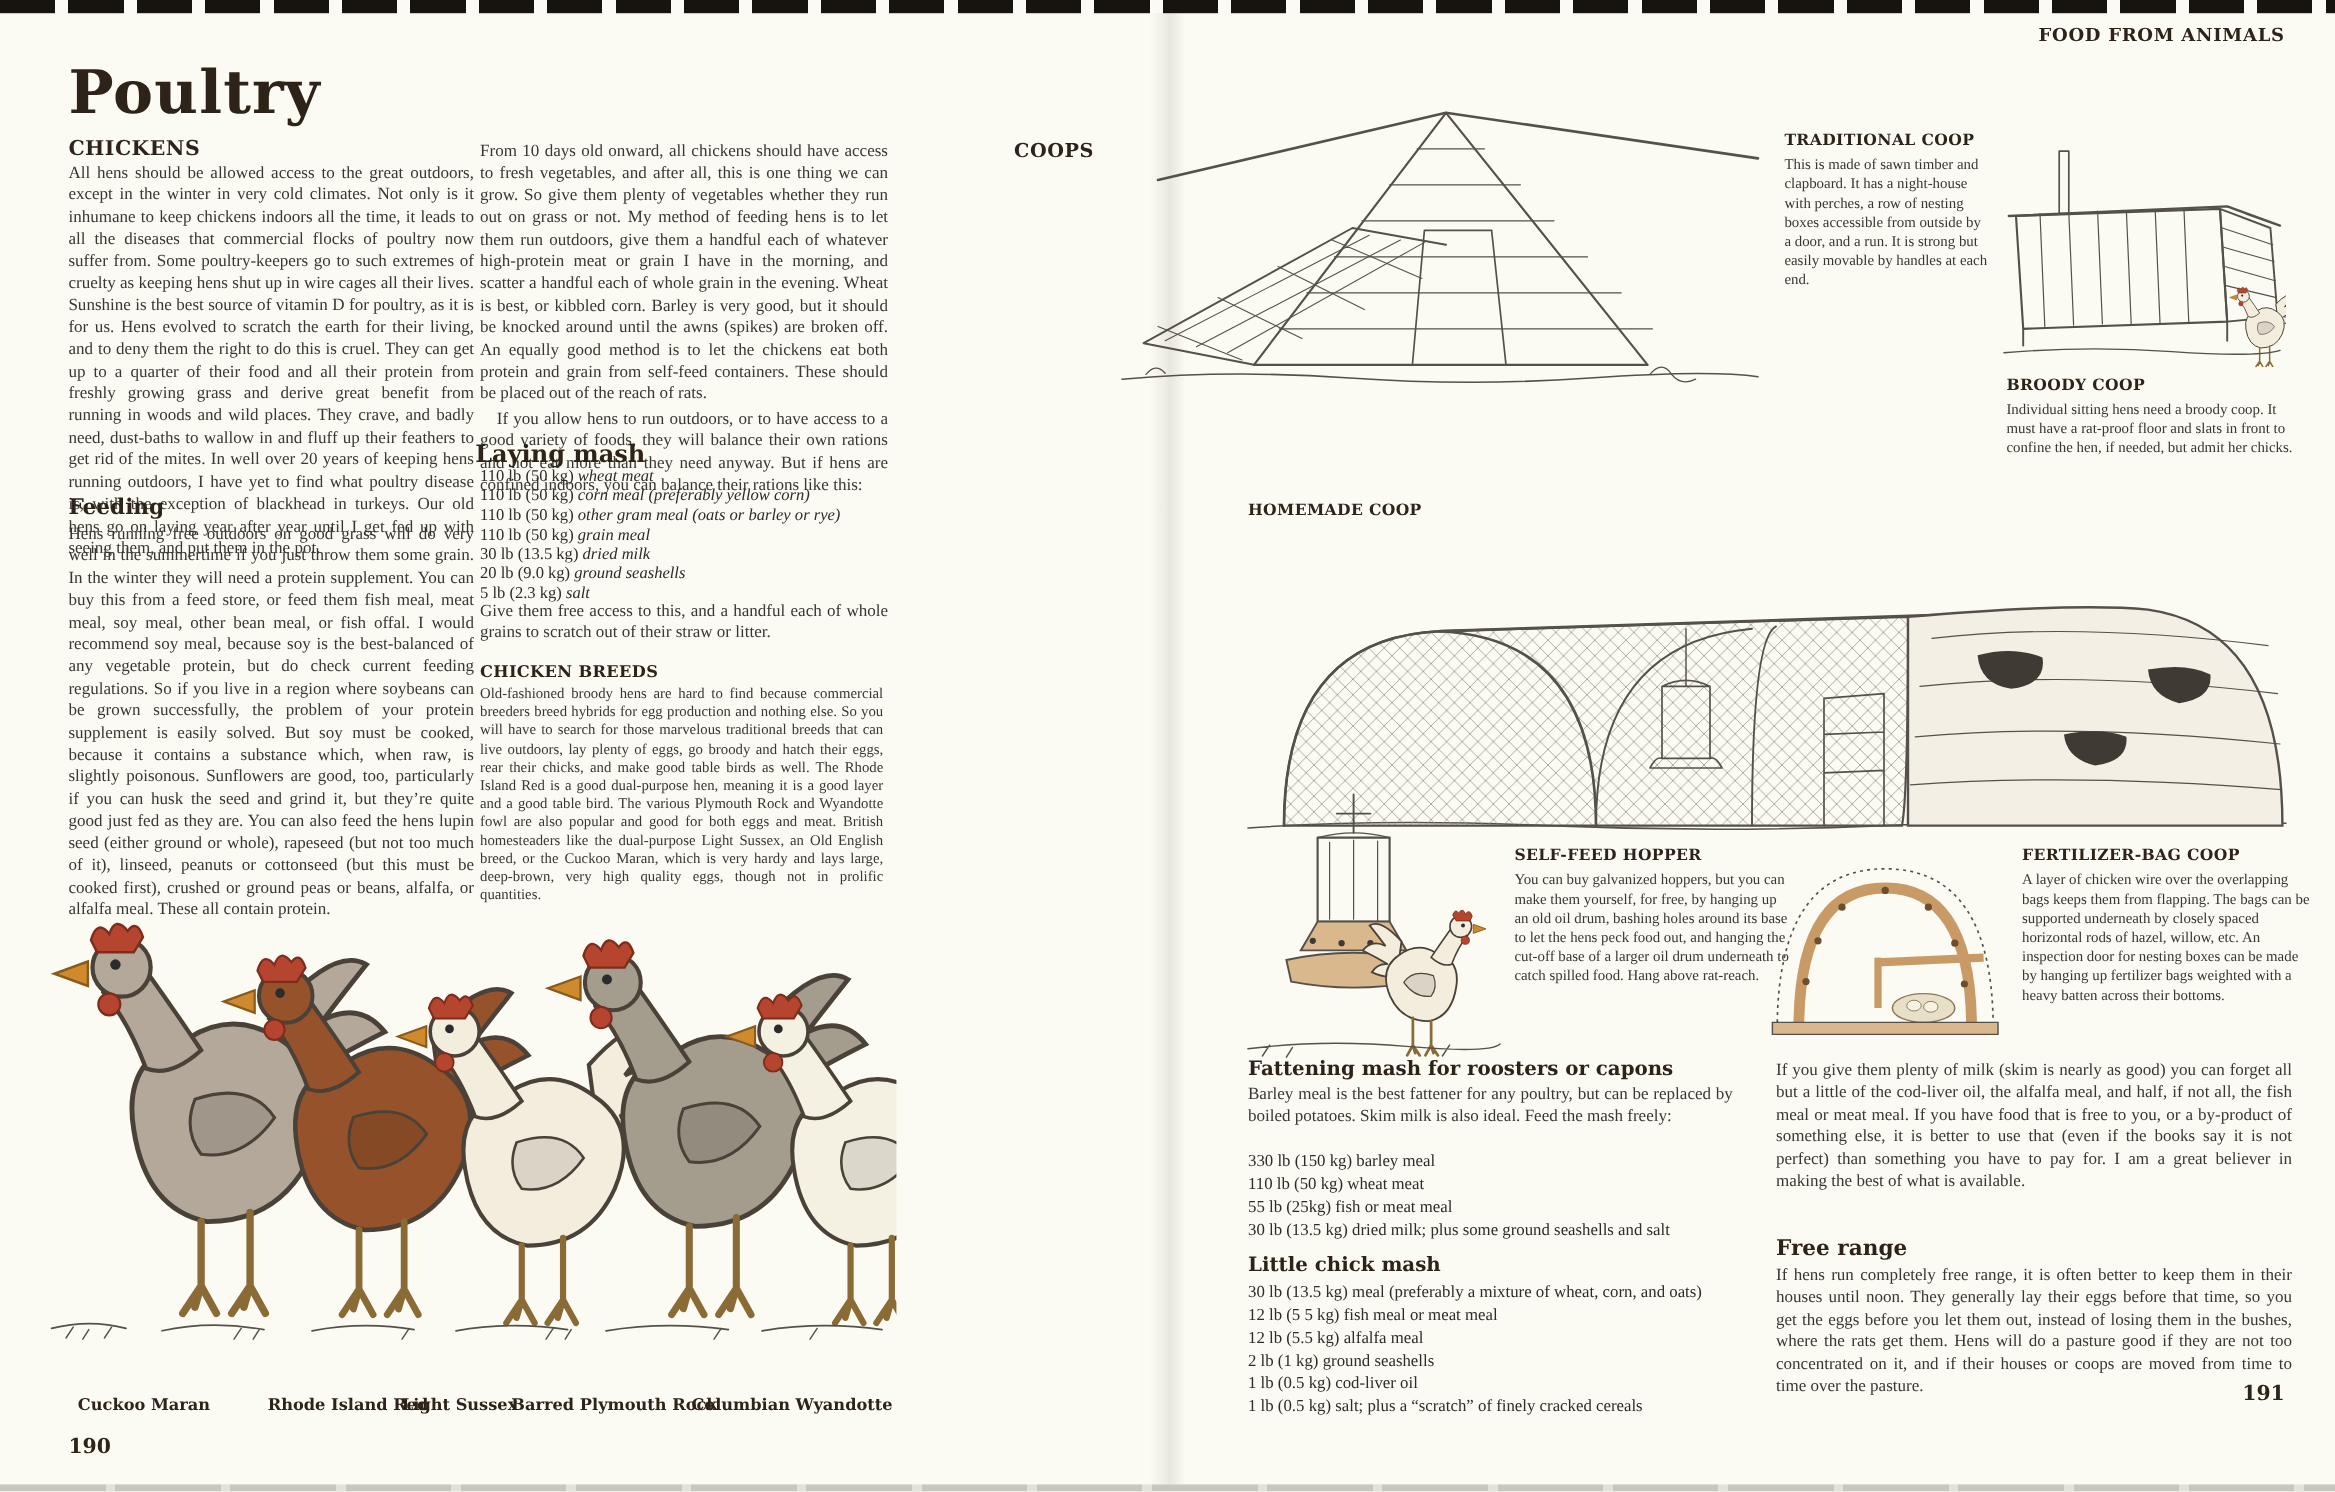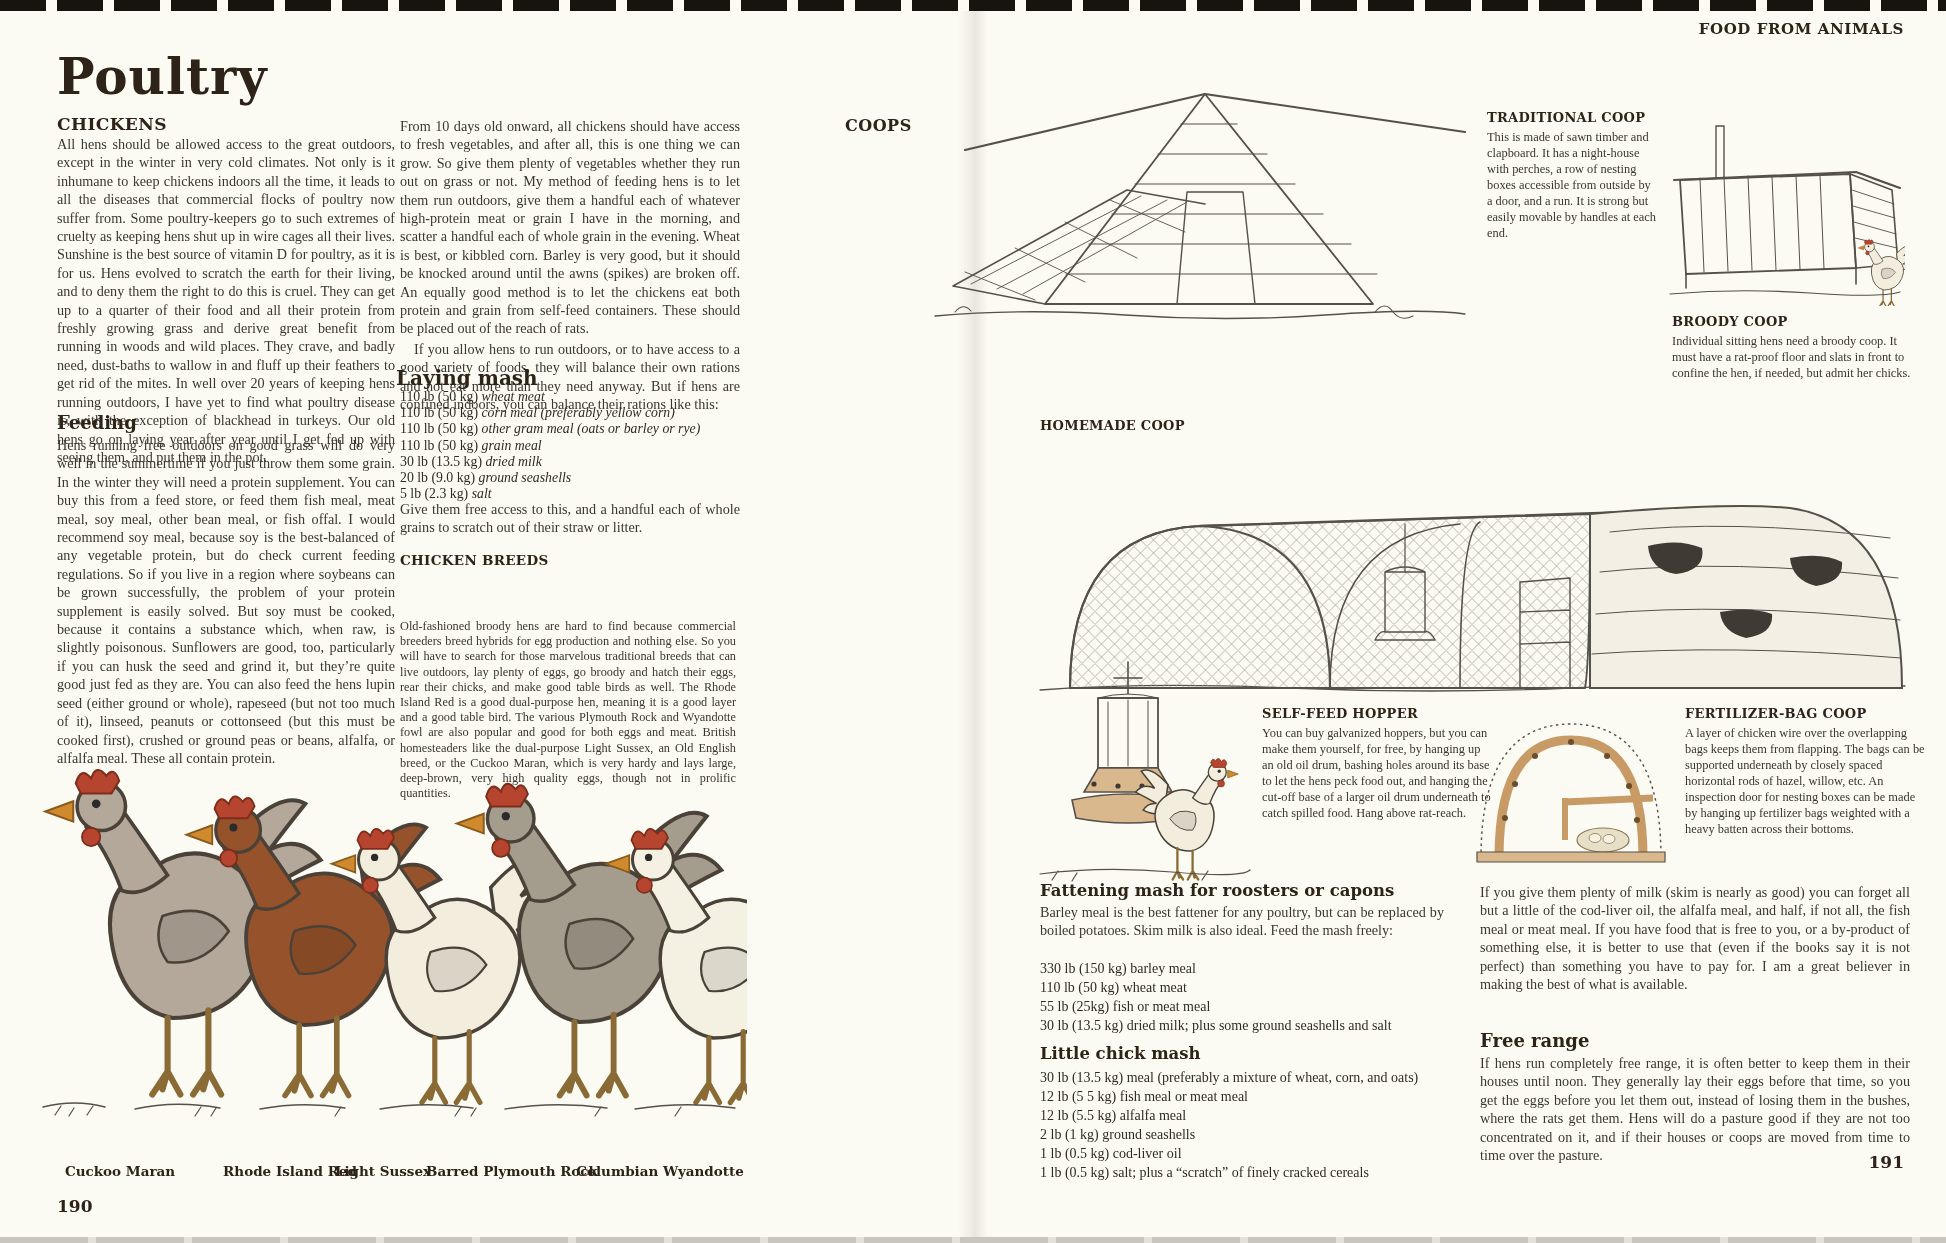--- a/index.html
+++ b/index.html
@@ -21,21 +21,21 @@
     background:linear-gradient(90deg,rgba(0,0,0,0) 0%,rgba(60,50,40,0.07) 45%,rgba(60,50,40,0.10) 55%,rgba(0,0,0,0) 100%);
   }
   .abs{position:absolute;}
   .slab{font-family:"DejaVu Serif",serif;font-weight:bold;color:#2e2318;}
   .title{font-size:50px;letter-spacing:1px;line-height:1;}
   .sect-head{font-size:17px;letter-spacing:0.4px;}
   .sub-head{font-size:18px;}
   .body-txt{font-size:14.2px;line-height:18.4px;text-align:justify;color:#3a3632;}
   .body-txt.indent{text-indent:14px;}
   .small-head{font-size:13.5px;letter-spacing:0.3px;}
-  .small-txt{font-size:12.3px;line-height:15.2px;text-align:justify;color:#3a3632;margin-top:48px;}
+  .small-txt{font-size:12.3px;line-height:15.2px;text-align:justify;color:#3a3632;}
   .cap-head{font-size:13px;letter-spacing:0.3px;}
   .cap-txt{font-size:12.4px;line-height:16px;color:#3a3632;}
   .mash-line{font-size:13.8px;line-height:16.2px;white-space:nowrap;color:#2f2b27;}
   .mash-line .qty{font-family:"Liberation Serif",serif;}
   .mash-line .ing{font-style:italic;}
   .mash-line2{font-size:14px;line-height:19px;white-space:nowrap;color:#2f2b27;}
   .pageno{font-family:"DejaVu Serif",serif;font-weight:bold;font-size:17px;color:#2e2318;}
   .running-head{font-family:"DejaVu Serif",serif;font-weight:bold;font-size:15px;letter-spacing:0.6px;color:#2e2318;}
   .breed-label{font-family:"DejaVu Serif",serif;font-weight:bold;font-size:13.5px;color:#2e2318;white-space:nowrap;transform:translateX(-50%);position:absolute;top:0;}
   svg{display:block;}

